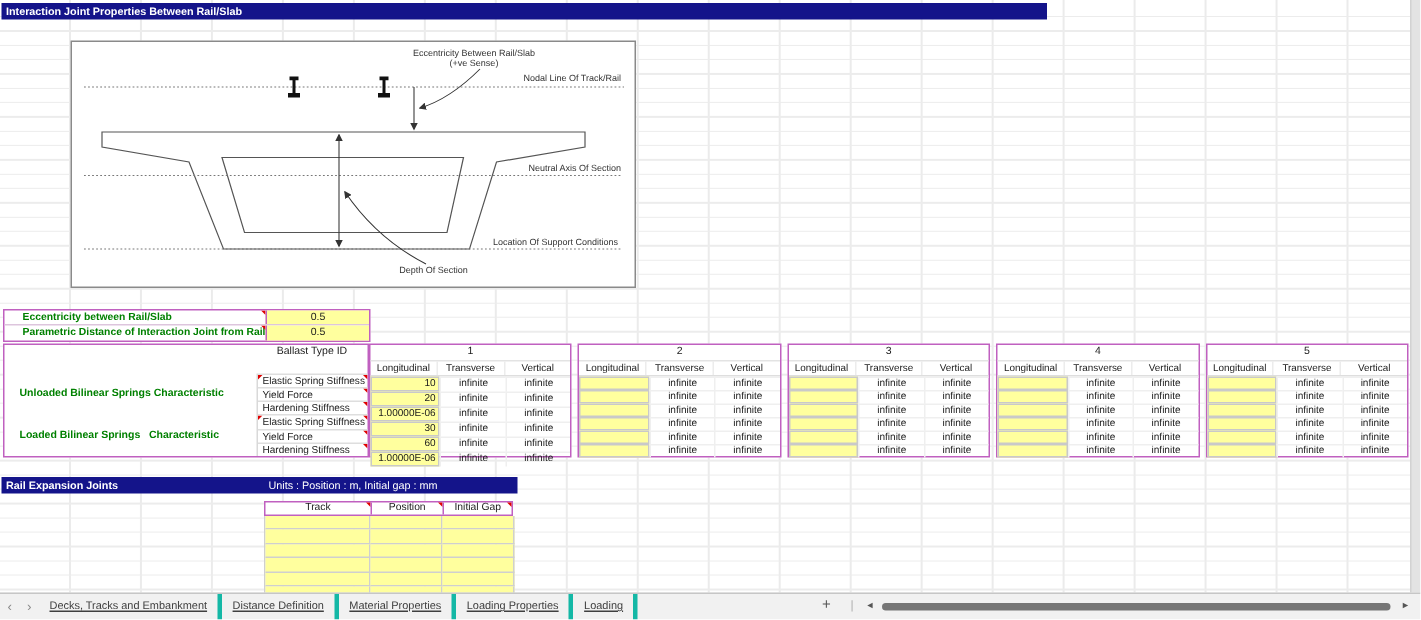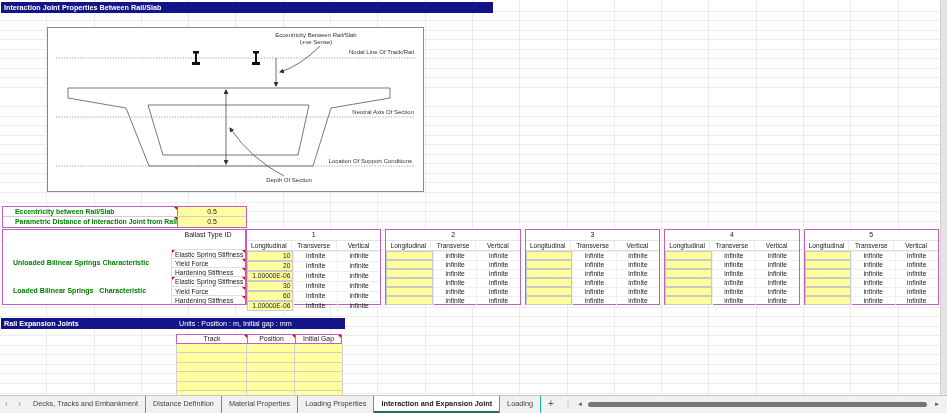--- a/index.html
+++ b/index.html
@@ -5,21 +5,21 @@
   html,body{margin:0;padding:0;}
   body{width:947px;height:413px;position:relative;background:#fff;overflow:hidden;
        font-family:"Liberation Sans",sans-serif;color:#1a1a1a;}
   .grid-bg{position:absolute;left:0;top:0;width:941px;height:395px;
     background-image:
       repeating-linear-gradient(to bottom, transparent 0, transparent 8.55px, #ececec 8.55px, #ececec 9.55px),
       repeating-linear-gradient(to right, transparent 0, transparent 46.3px, #ebebeb 46.3px, #ebebeb 47.3px);
     background-position:0 2px;}
   .navybar{position:absolute;height:11px;background:#14148a;color:#fff;font-size:7.2px;line-height:11px;white-space:nowrap;overflow:hidden;}
   .bar-title{position:absolute;left:3px;font-weight:bold;}
-  .title-bar{left:1px;top:2px;width:492px;}
+  .title-bar{left:1px;top:2px;width:697px;}
   .title-bar .bar-units{position:absolute;left:172px;}
   .exp-bar{left:1px;top:318px;width:344px;}
   .exp-bar .bar-units{position:absolute;left:178px;}
   .diagram{position:absolute;left:47px;top:27px;width:377px;height:165px;background:#fff;border:1px solid #8a8a8a;box-sizing:border-box;}
   .diagram svg{display:block;}
   .diagram text{font-family:"Liberation Sans",sans-serif;font-size:6px;fill:#333;}
   .dline{stroke:#777;stroke-width:0.7;stroke-dasharray:1.2 1.5;}
   .shape{stroke:#555;stroke-width:0.8;fill:none;}
   .thin{stroke:#333;stroke-width:0.7;fill:none;}
   
@@ -57,21 +57,21 @@
   .ehcell:nth-child(3){flex:1;border-left:1.2px solid #C060C0;}
   .exp-body{position:absolute;left:176px;top:344px;width:166px;border-left:1px solid #cfcfcf;}
   .erow{display:flex;height:9.4px;}
   .ecell{background:#FFFF9E;border-right:1px solid #cfcfcf;border-bottom:1px solid #cfcfcf;box-sizing:border-box;}
   .ecell.c1{width:70px;}
   .ecell.c2{width:48px;}
   .ecell.c3{flex:1;}
   
   .tabbar{position:absolute;left:0;top:395px;width:947px;height:18px;background:#f1f1f1;border-top:1px solid #c6c6c6;box-sizing:border-box;display:flex;align-items:stretch;font-size:7.3px;z-index:5;}
   .navarrow{padding:0 5px;line-height:16px;color:#8a8a8a;font-size:9px;cursor:default;}
-  .tab{padding:0 7px;line-height:16px;color:#404040;border-right:1px solid #14b8a6;white-space:nowrap;}
+  .tab{padding:0 7px;line-height:16px;color:#404040;border-right:3px solid #14b8a6;white-space:nowrap;text-decoration:underline;}
   .tab.active{background:#fff;font-weight:bold;color:#1a1a1a;box-shadow:inset 0 -2px 0 #217346;}
   .addsheet{position:absolute;left:548px;top:0;line-height:16px;font-size:10px;color:#555;}
   .tsep{position:absolute;left:567px;top:0;line-height:16px;color:#b0b0b0;font-size:8px;}
   .harrow{position:absolute;top:0;line-height:16px;font-size:6px;color:#555;}
   .harrow-l{left:577px;}
   .harrow-r{left:934px;}
   .hthumb{position:absolute;left:588px;top:6px;width:339px;height:5px;background:#767676;border-radius:2.5px;}
   .vscroll{position:absolute;right:0;top:0;width:6px;height:395px;background:#e3e3e3;border-left:1px solid #d2d2d2;}
 </style>
 </head>
@@ -389,21 +389,20 @@
 <div class="vscroll"></div>
 
 <div class="tabbar">
   <span class="navarrow">‹</span>
   <span class="navarrow">›</span>
   <span id="tabs" style="display:flex;">
       <div class="tab">Decks, Tracks and Embankment</div>
       <div class="tab">Distance Definition</div>
       <div class="tab">Material Properties</div>
       <div class="tab">Loading Properties</div>
-      <div class="tab active">Interaction and Expansion Joint</div>
       <div class="tab">Loading</div>
     </span>
   <span class="addsheet">+</span>
   <span class="tsep">|</span>
   <span class="harrow harrow-l">◄</span>
   <span class="hthumb"></span>
   <span class="harrow harrow-r">►</span>
 </div>
 
 </body></html>

